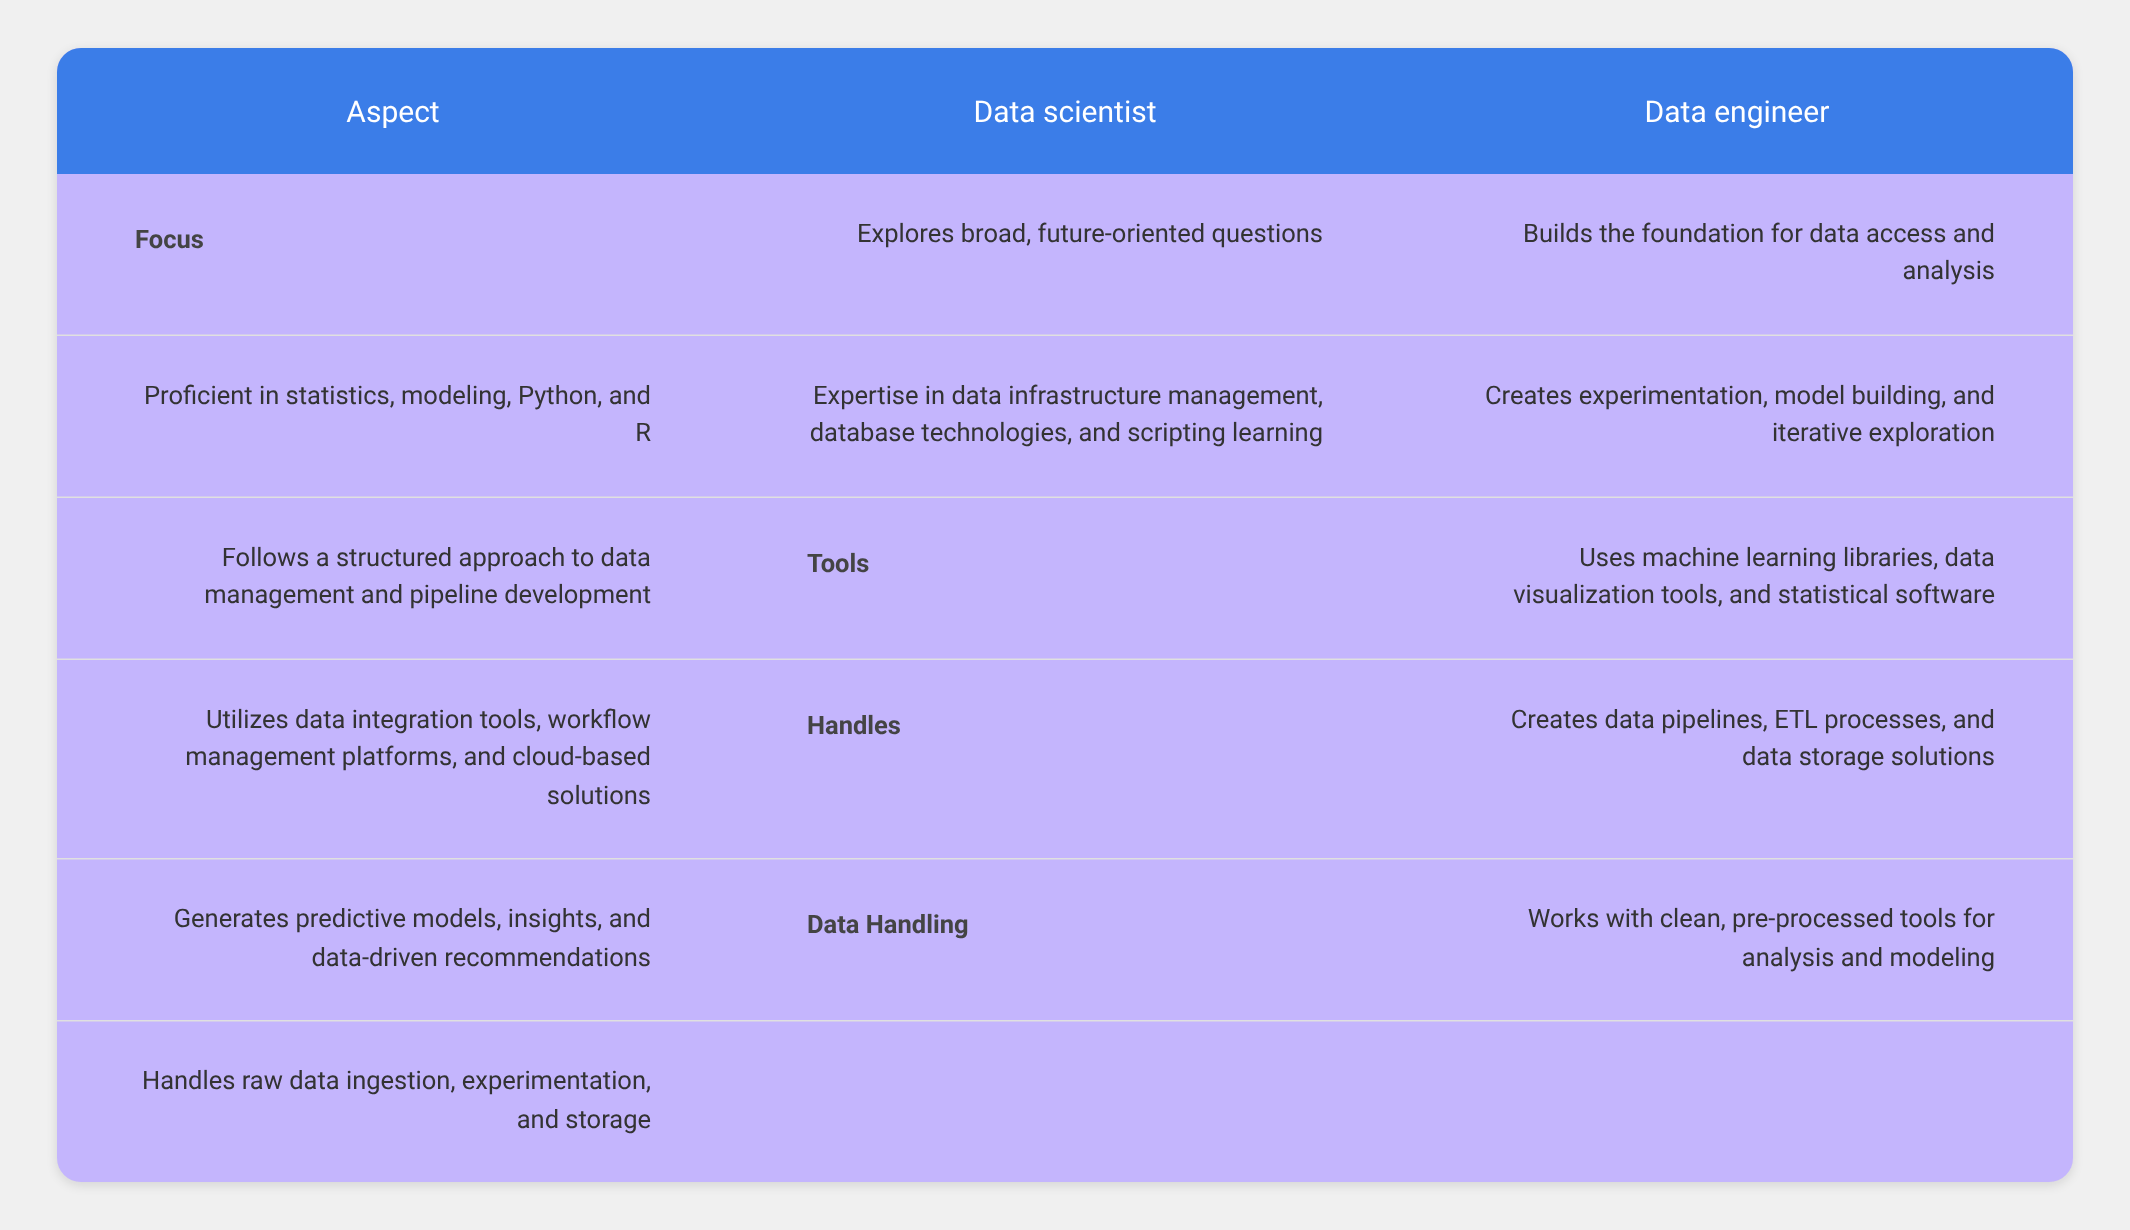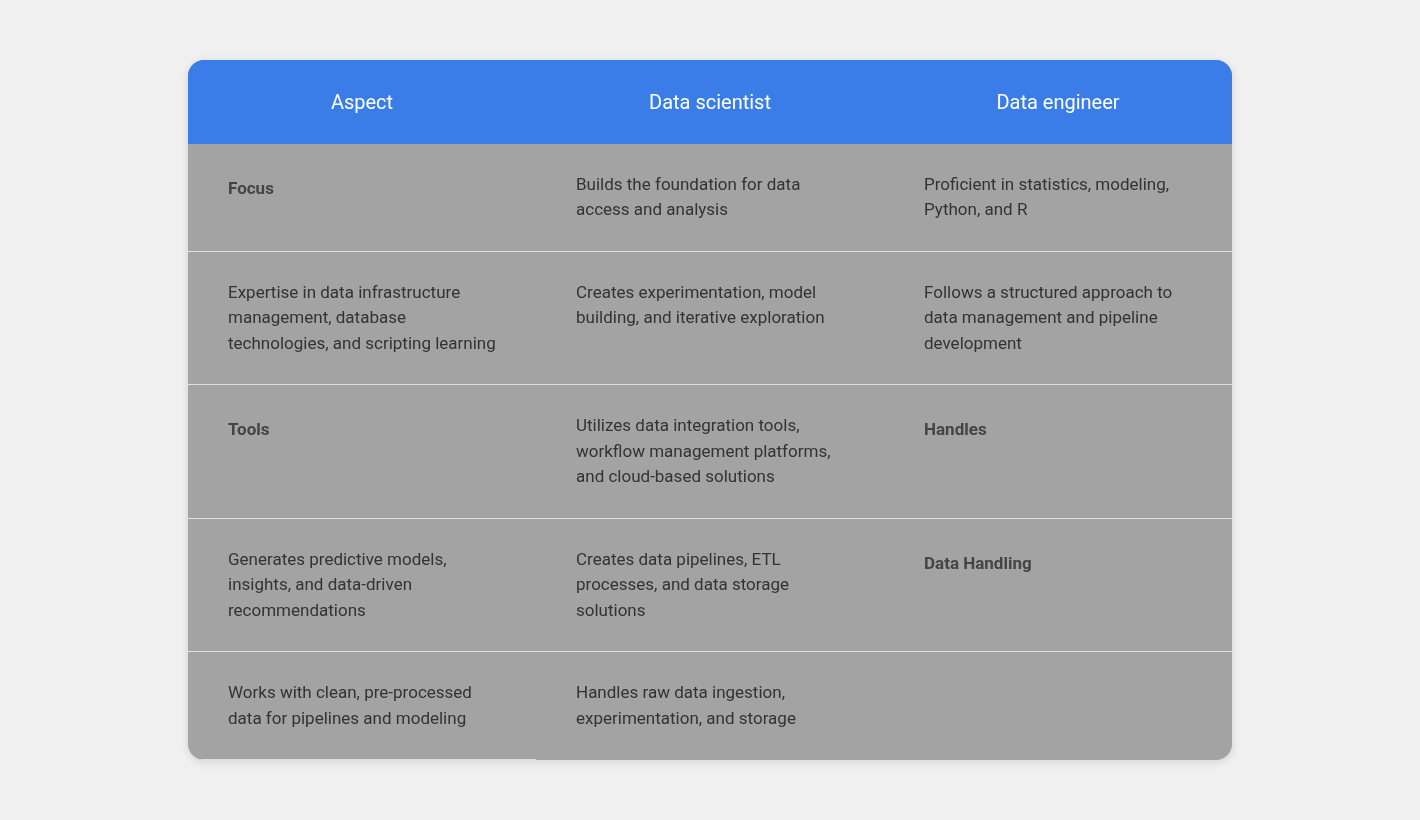--- a/index.html
+++ b/index.html
@@ -12,22 +12,22 @@
       width: 1420px;
       height: 820px;
       background-color: #f0f0f0;
       display: flex;
       align-items: center;
       justify-content: center;
       font-family: 'Google Sans', Roboto, Arial, sans-serif;
     }
 
     .table-container {
-      width: 1044px;
-      background: #a3a3a3;
+      width: 1344px;
+      background: #c4b5fd;
       border-radius: 16px;
       overflow: hidden;
       box-shadow: 0 2px 8px rgba(0,0,0,0.12);
     }
 
     .table-header {
       background-color: #3b7de8;
       display: grid;
       grid-template-columns: 1fr 1fr 1fr;
     }
@@ -39,26 +39,27 @@
       padding: 30px 40px;
       text-align: center;
     }
 
     .table-body {
       display: grid;
       grid-template-columns: 1fr 1fr 1fr;
     }
 
     .cell {
-      padding: 28px 40px;
+      padding: 28px 52px;
       border-bottom: 1px solid #e0e0e0;
       font-size: 17px;
       line-height: 1.5;
       color: #333333;
       vertical-align: top;
+      text-align: right;
     }
 
     .cell:last-child,
     .row-group:last-child .cell {
       border-bottom: none;
     }
 
     .cell-aspect {
       font-weight: 700;
       color: #444444;
@@ -77,27 +78,29 @@
 <body>
 
 <div class="table-container">
   <div class="table-header">
     <div class="header-cell">Aspect</div>
     <div class="header-cell">Data scientist</div>
     <div class="header-cell">Data engineer</div>
   </div>
   <div class="table-body" id="table-body">
   <div class="cell cell-aspect">Focus</div>
+      <div class="cell cell-data">Explores broad, future-oriented questions</div>
       <div class="cell cell-data">Builds the foundation for data access and analysis</div>
       <div class="cell cell-data">Proficient in statistics, modeling, Python, and R</div>
       <div class="cell cell-data">Expertise in data infrastructure management, database technologies, and scripting learning</div>
       <div class="cell cell-data">Creates experimentation, model building, and iterative exploration</div>
       <div class="cell cell-data">Follows a structured approach to data management and pipeline development</div>
       <div class="cell cell-aspect">Tools</div>
+      <div class="cell cell-data">Uses machine learning libraries, data visualization tools, and statistical software</div>
       <div class="cell cell-data">Utilizes data integration tools, workflow management platforms, and cloud-based solutions</div>
       <div class="cell cell-aspect">Handles</div>
+      <div class="cell cell-data">Creates data pipelines, ETL processes, and data storage solutions</div>
       <div class="cell cell-data">Generates predictive models, insights, and data-driven recommendations</div>
-      <div class="cell cell-data">Creates data pipelines, ETL processes, and data storage solutions</div>
       <div class="cell cell-aspect">Data Handling</div>
-      <div class="cell cell-data">Works with clean, pre-processed data for pipelines and modeling</div>
+      <div class="cell cell-data">Works with clean, pre-processed tools for analysis and modeling</div>
       <div class="cell cell-data">Handles raw data ingestion, experimentation, and storage</div>
     </div>
 </div>
 
 </body></html>

